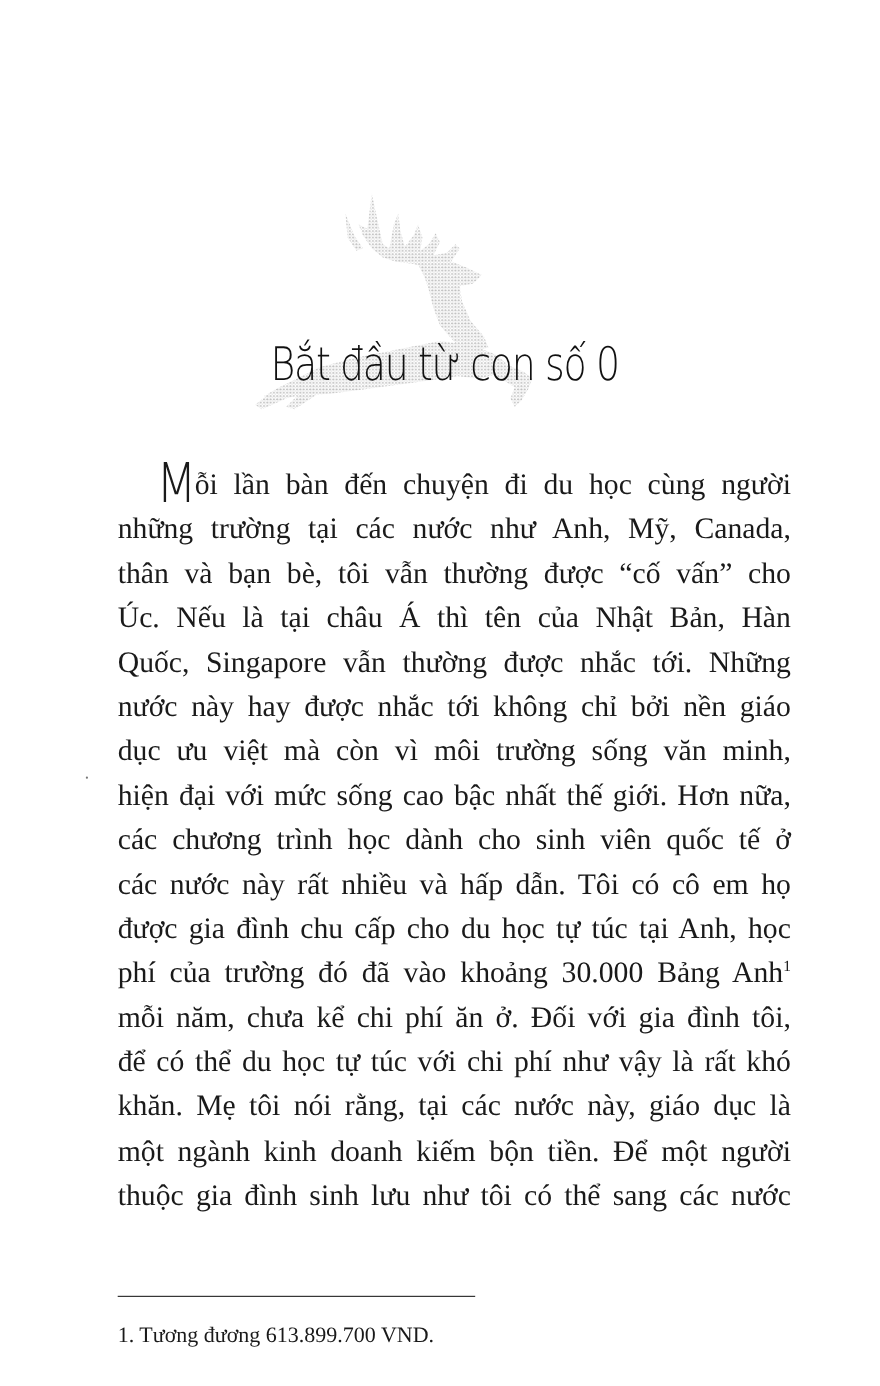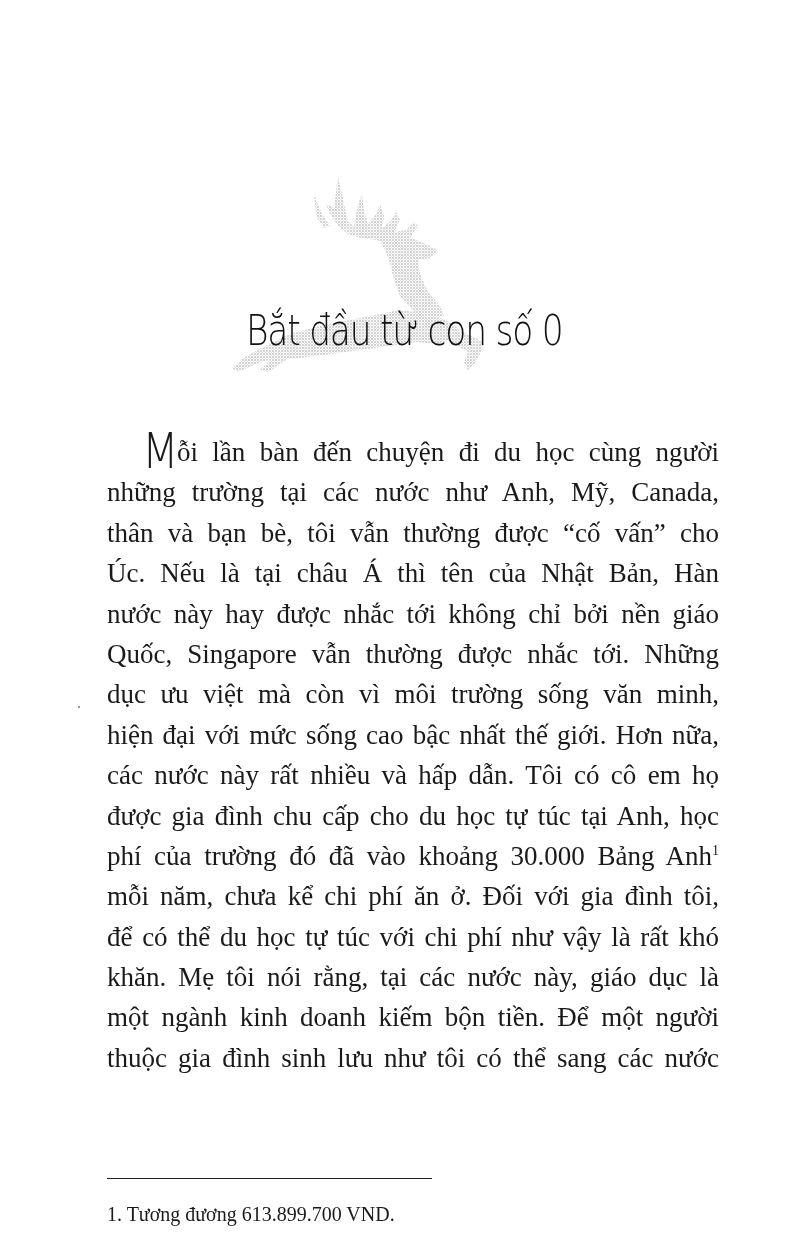--- a/index.html
+++ b/index.html
@@ -69,21 +69,20 @@
       font-size: 50px;
       line-height: 50px;
       transform: scaleX(0.85);
       transform-origin: left center;
     }
     .first-rest {
       display: block;
       padding-left: 30px;
       text-align: justify;
       text-align-last: justify;
-      margin-top: 12px;
     }
     sup {
       font-size: 14px;
       line-height: 0;
       vertical-align: super;
     }
     .footnote-rule {
       position: absolute;
       left: 107px;
       top: 1162px;
@@ -138,24 +137,25 @@
   <h1 class="chapter-title">Bắt đầu từ con số 0</h1>
 
   <div class="body-text">
     <div class="line first">
       <span class="dropcap">M</span>
       <span class="first-rest">ỗi lần bàn đến chuyện đi du học cùng người</span>
     </div>
     <span class="line">những trường tại các nước như Anh, Mỹ, Canada,</span>
     <span class="line">thân và bạn bè, tôi vẫn thường được “cố vấn” cho</span>
     <span class="line">Úc. Nếu là tại châu Á thì tên của Nhật Bản, Hàn</span>
+    <span class="line">Quốc, Singapore vẫn thường được nhắc tới. Những</span>
     <span class="line">nước này hay được nhắc tới không chỉ bởi nền giáo</span>
-    <span class="line">Quốc, Singapore vẫn thường được nhắc tới. Những</span>
     <span class="line">dục ưu việt mà còn vì môi trường sống văn minh,</span>
     <span class="line">hiện đại với mức sống cao bậc nhất thế giới. Hơn nữa,</span>
+    <span class="line">các chương trình học dành cho sinh viên quốc tế ở</span>
     <span class="line">các nước này rất nhiều và hấp dẫn. Tôi có cô em họ</span>
     <span class="line">được gia đình chu cấp cho du học tự túc tại Anh, học</span>
     <span class="line"><span>phí của trường đó đã vào khoảng 30.000 Bảng Anh</span><sup>1</sup></span>
     <span class="line">mỗi năm, chưa kể chi phí ăn ở. Đối với gia đình tôi,</span>
     <span class="line">để có thể du học tự túc với chi phí như vậy là rất khó</span>
     <span class="line">khăn. Mẹ tôi nói rằng, tại các nước này, giáo dục là</span>
     <span class="line">một ngành kinh doanh kiếm bộn tiền. Để một người</span>
     <span class="line">thuộc gia đình sinh lưu như tôi có thể sang các nước</span>
   </div>
 

